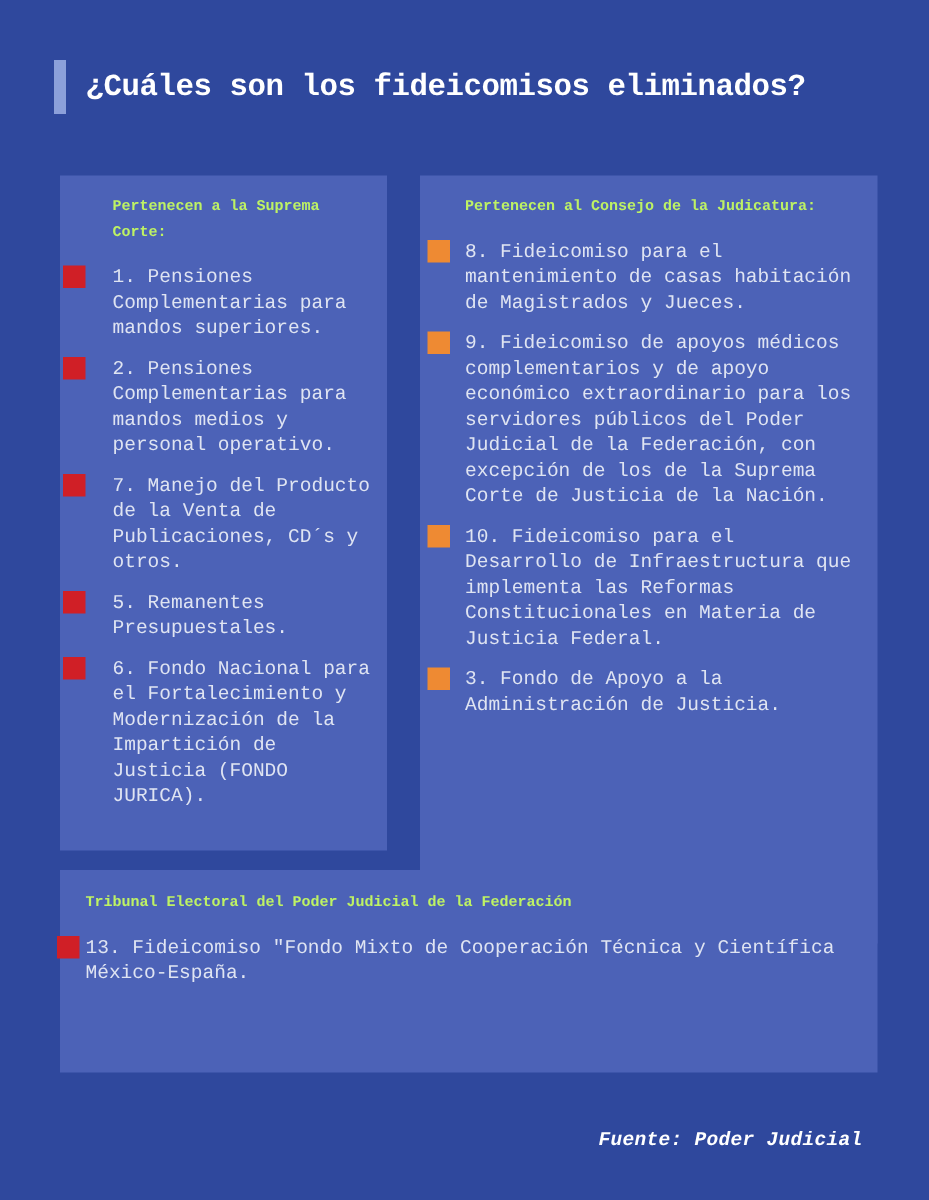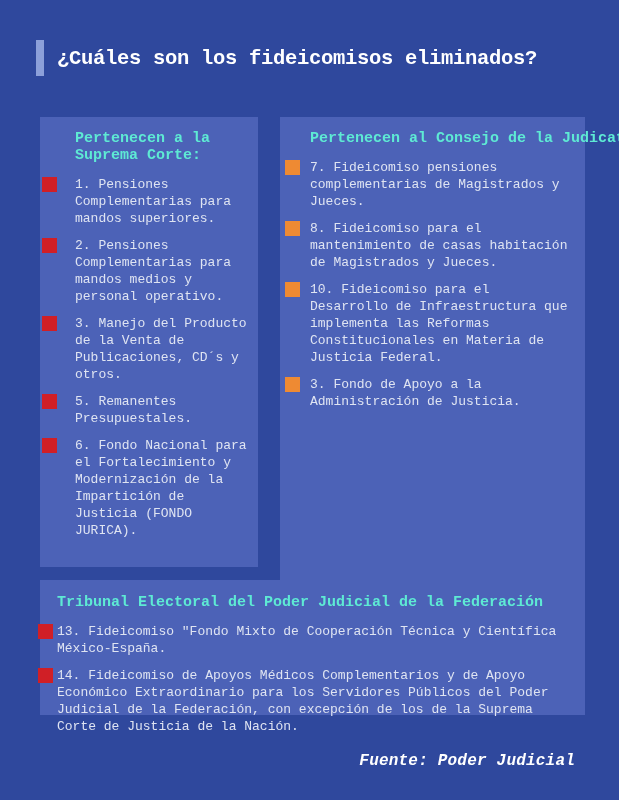--- a/index.html
+++ b/index.html
@@ -40,22 +40,22 @@
   
   .panel {
     position: absolute;
     background: #4c62b7;
   }
   .panel.left-panel  { left: 40px;  top: 117px; width: 218px; height: 450px; padding: 13px 8px 0 35px; }
   .panel.right-panel { left: 280px; top: 117px; width: 305px; height: 512px; padding: 13px 10px 0 30px; }
   .panel.bottom-panel{ left: 40px;  top: 580px; width: 545px; height: 135px; padding: 14px 25px 16px 17px; }
 
   .panel h2 {
-    color: #5eead4;
-    font-size: 15px;
+    color: #bef264;
+    font-size: 10px;
     font-weight: bold;
     line-height: 17px;
     margin-bottom: 12px;
   }
   .panel.right-panel h2 { white-space: nowrap; }
 
   ul.items {
     list-style: none;
     display: flex;
     flex-direction: column;
@@ -79,21 +79,21 @@
   .left-panel   .bullet { left: -33px; }
   .right-panel  .bullet { left: -25px; }
   .bottom-panel .bullet { left: -19px; }
 
   
   .footer-source {
     position: absolute;
     right: 44px;
     top: 752px;
     color: #ffffff;
-    font-size: 16px;
+    font-size: 13px;
     font-style: italic;
     font-weight: bold;
     letter-spacing: 0.2px;
   }
 </style>
 </head>
 <body>
 
 <div class="canvas">
 
@@ -112,49 +112,49 @@
         </li>
 
         <li class="item">
           <span class="bullet red"></span>
           <span class="item-text">2. Pensiones Complementarias para mandos medios y personal operativo.</span>
         </li>
 
 
         <li class="item">
           <span class="bullet red"></span>
-          <span class="item-text">3. Manejo del Producto de la Venta de Publicaciones, CD´s y otros.</span>
+          <span class="item-text">7. Manejo del Producto de la Venta de Publicaciones, CD´s y otros.</span>
         </li>
 
         <li class="item">
           <span class="bullet red"></span>
           <span class="item-text">5. Remanentes Presupuestales.</span>
         </li>
 
         <li class="item">
           <span class="bullet red"></span>
           <span class="item-text">6. Fondo Nacional para el Fortalecimiento y Modernización de la Impartición de Justicia (FONDO JURICA).</span>
         </li>
       </ul>
   </div>
 
   <div class="panel right-panel">
     <h2>Pertenecen al Consejo de la Judicatura:</h2>
     <ul class="items">
 
-        <li class="item">
-          <span class="bullet orange"></span>
-          <span class="item-text">7. Fideicomiso pensiones complementarias de Magistrados y Jueces.</span>
-        </li>
 
         <li class="item">
           <span class="bullet orange"></span>
           <span class="item-text">8. Fideicomiso para el mantenimiento de casas habitación de Magistrados y Jueces.</span>
         </li>
 
+        <li class="item">
+          <span class="bullet orange"></span>
+          <span class="item-text">9. Fideicomiso de apoyos médicos complementarios y de apoyo económico extraordinario para los servidores públicos del Poder Judicial de la Federación, con excepción de los de la Suprema Corte de Justicia de la Nación.</span>
+        </li>
 
         <li class="item">
           <span class="bullet orange"></span>
           <span class="item-text">10. Fideicomiso para el Desarrollo de Infraestructura que implementa las Reformas Constitucionales en Materia de Justicia Federal.</span>
         </li>
 
         <li class="item">
           <span class="bullet orange"></span>
           <span class="item-text">3. Fondo de Apoyo a la Administración de Justicia.</span>
         </li>
@@ -164,22 +164,18 @@
 
   <div class="panel bottom-panel">
     <h2>Tribunal Electoral del Poder Judicial de la Federación</h2>
     <ul class="items">
 
         <li class="item">
           <span class="bullet red"></span>
           <span class="item-text">13. Fideicomiso "Fondo Mixto de Cooperación Técnica y Científica México-España.</span>
         </li>
 
-        <li class="item">
-          <span class="bullet red"></span>
-          <span class="item-text">14. Fideicomiso de Apoyos Médicos Complementarios y de Apoyo Económico Extraordinario para los Servidores Públicos del Poder Judicial de la Federación, con excepción de los de la Suprema Corte de Justicia de la Nación.</span>
-        </li>
       </ul>
   </div>
 
   <div class="footer-source">Fuente: Poder Judicial</div>
 
 </div>
 
 </body></html>

